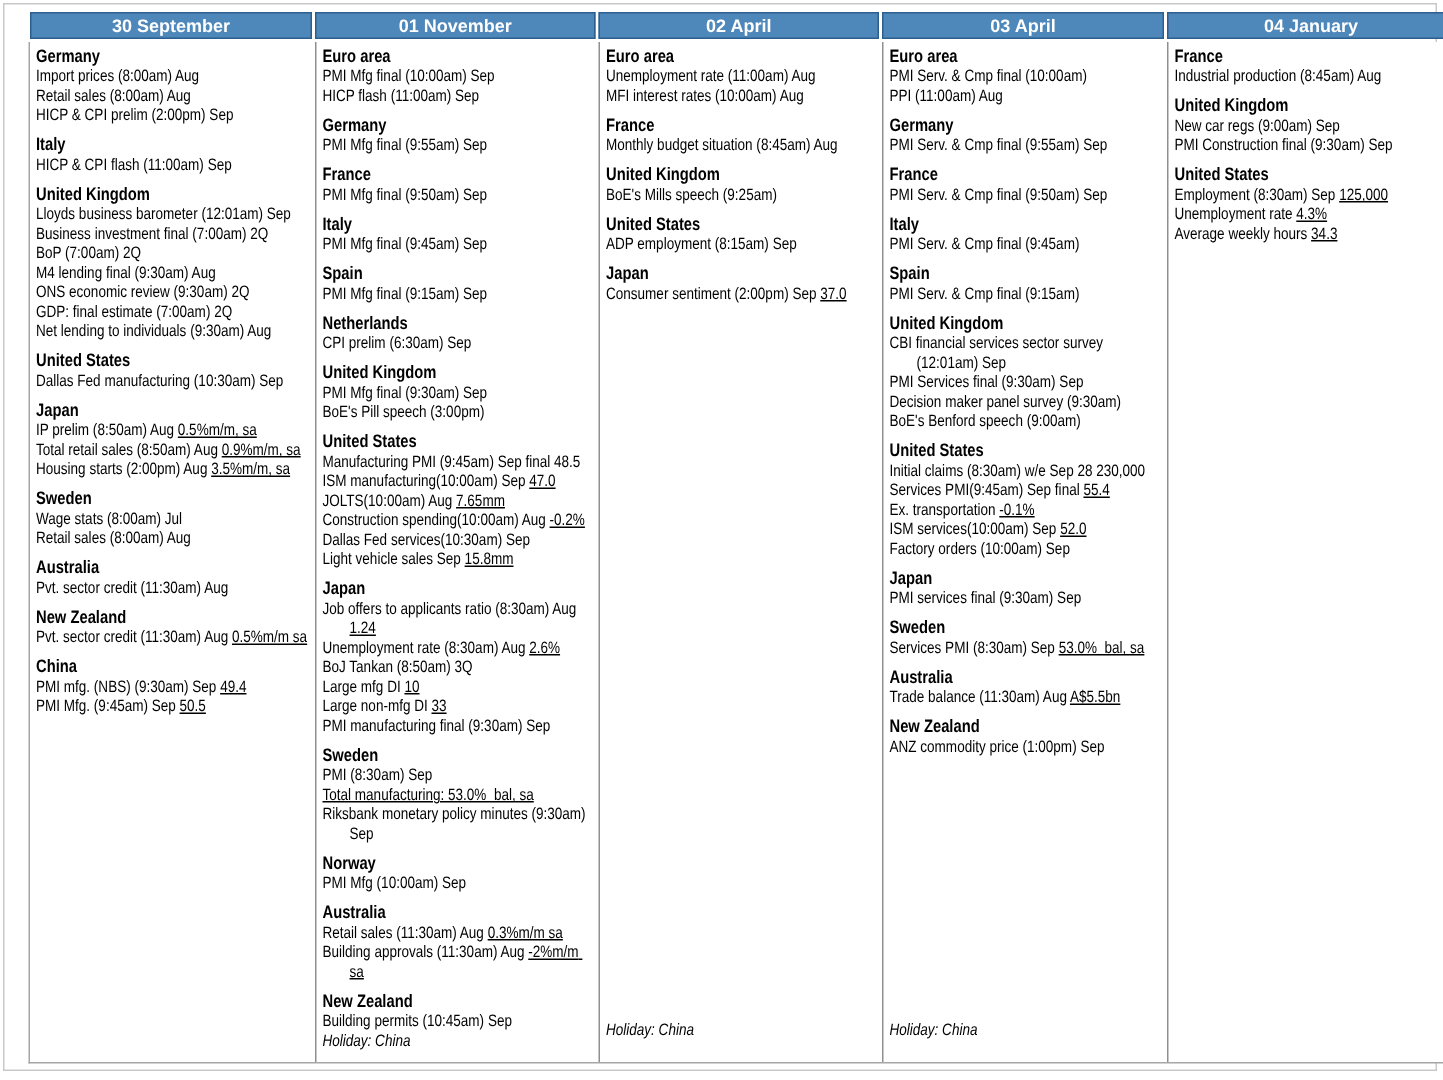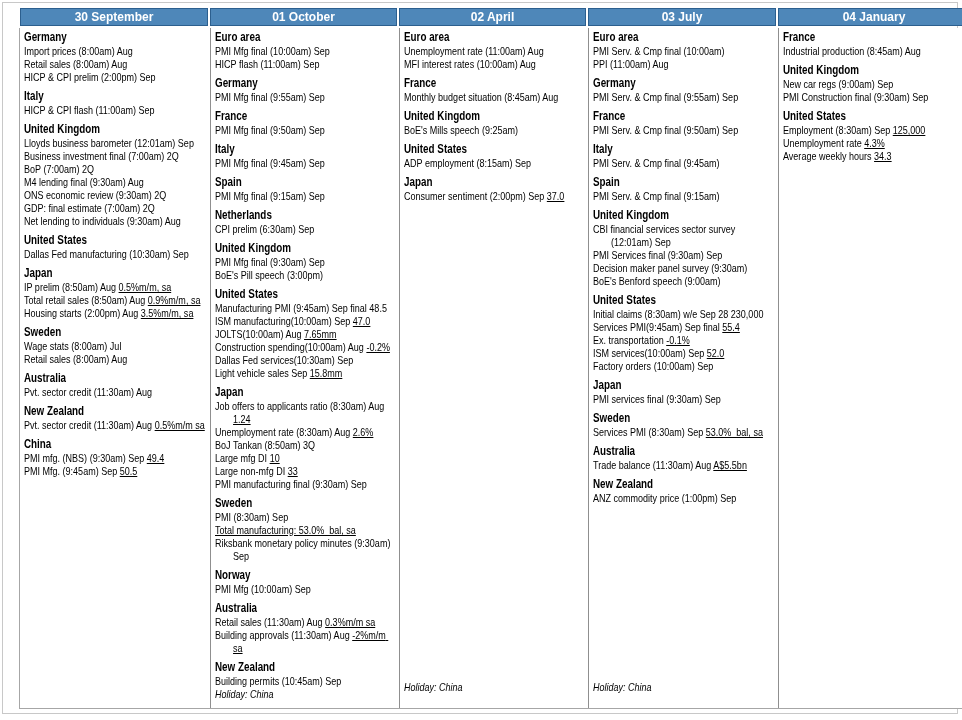--- a/index.html
+++ b/index.html
@@ -68,23 +68,23 @@
     padding-bottom:10px;
   }
 </style>
 </head>
 <body>
 
 <div class="frame">
   <div class="calendar">
     <div class="header-row" id="header-row">
         <div class="hcell">30 September</div>
-        <div class="hcell">01 October</div>
+        <div class="hcell">01 November</div>
         <div class="hcell">02 April</div>
-        <div class="hcell">03 July</div>
+        <div class="hcell">03 April</div>
         <div class="hcell">04 January</div>
       </div>
     <div class="body-row" id="body-row">
         <div class="bcell">
           <div class="inner">
             <div class="country">Germany</div>
             <div class="event">Import prices (8:00am) Aug</div>
             <div class="event">Retail sales (8:00am) Aug</div>
             <div class="event">HICP &amp; CPI prelim (2:00pm) Sep</div>
             <div class="country">Italy</div>

